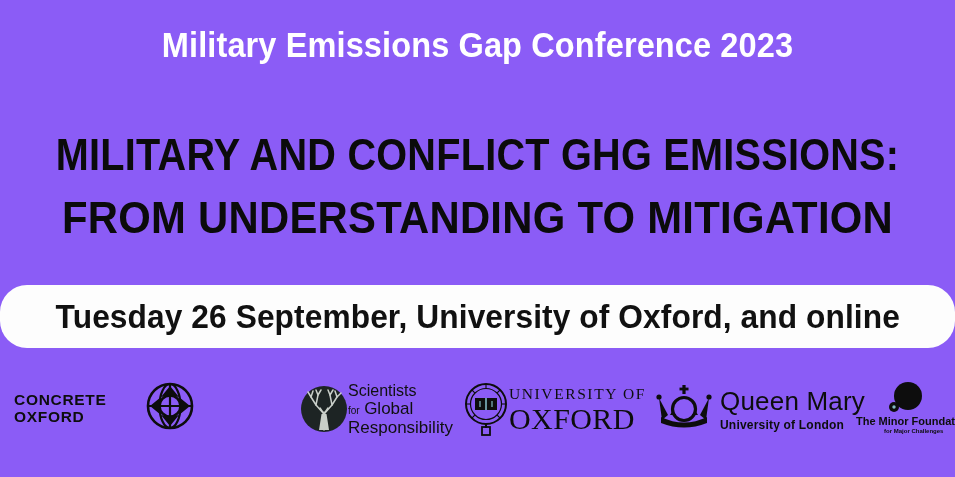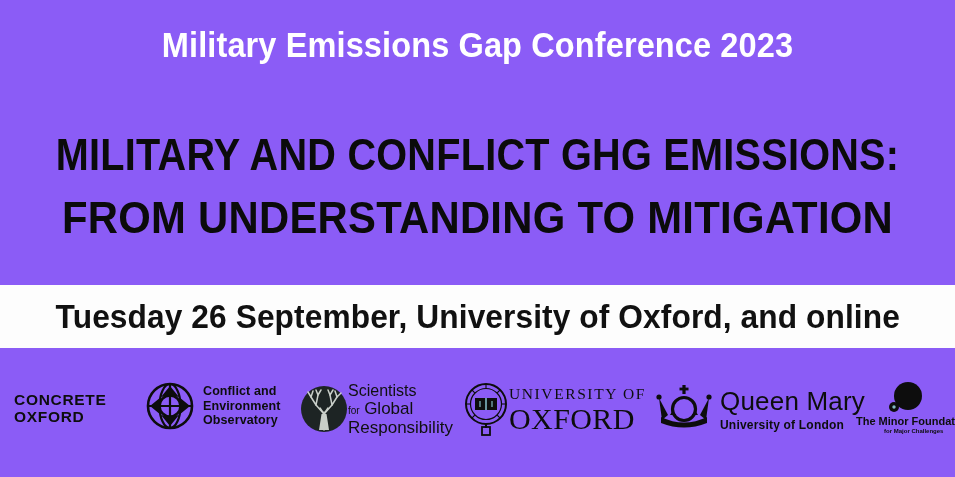--- a/index.html
+++ b/index.html
@@ -62,20 +62,21 @@
   .date-band {
     position: absolute;
     top: 285px;
     left: 0;
     width: 955px;
     height: 63px;
     background: #fdfdfd;
     display: flex;
     align-items: center;
     justify-content: center;
+    border-radius: 27px;
   }
   .date-text {
     color: #111111;
     font-family: "Liberation Sans Narrow", "Liberation Sans", sans-serif;
     font-weight: 700;
     font-size: 33px;
     letter-spacing: 0.1px;
     white-space: nowrap;
     transform: scaleX(0.96);
   }
@@ -250,25 +251,20 @@
           <ellipse cx="24" cy="24" rx="10.5" ry="22" fill="none" stroke="#0d0d0d" stroke-width="2.2"></ellipse>
           <line x1="24" y1="2" x2="24" y2="46" stroke="#0d0d0d" stroke-width="2.2"></line>
           <line x1="2" y1="24" x2="46" y2="24" stroke="#0d0d0d" stroke-width="2.2"></line>
           <circle cx="24" cy="24" r="10.5" fill="none" stroke="#0d0d0d" stroke-width="2.6"></circle>
           <path d="M24 4 L33 15 L24 13.5 L15 15 Z" fill="#0d0d0d"></path>
           <path d="M24 44 L33 33 L24 34.5 L15 33 Z" fill="#0d0d0d"></path>
           <path d="M4 24 L15 15 L13.5 24 L15 33 Z" fill="#0d0d0d"></path>
           <path d="M44 24 L33 15 L34.5 24 L33 33 Z" fill="#0d0d0d"></path>
         </svg>
       </span>
-      <div class="ceobs-text">
-        <div>Conflict and</div>
-        <div>Environment</div>
-        <div>Observatory</div>
-      </div>
     </div>
 
     <div class="logo logo-sgr">
       <span>
         <svg width="48" height="48" viewBox="0 0 48 48">
           <circle cx="24" cy="24" r="23" fill="#1d2424"></circle>
           <g stroke="#c9cfc9" stroke-width="1.5" fill="none" stroke-linecap="round">
             <path d="M24 45 L24 27"></path>
             <path d="M24 29 L16 20 M24 29 L32 20"></path>
             <path d="M16 20 L11 12 M16 20 L18 10"></path>

